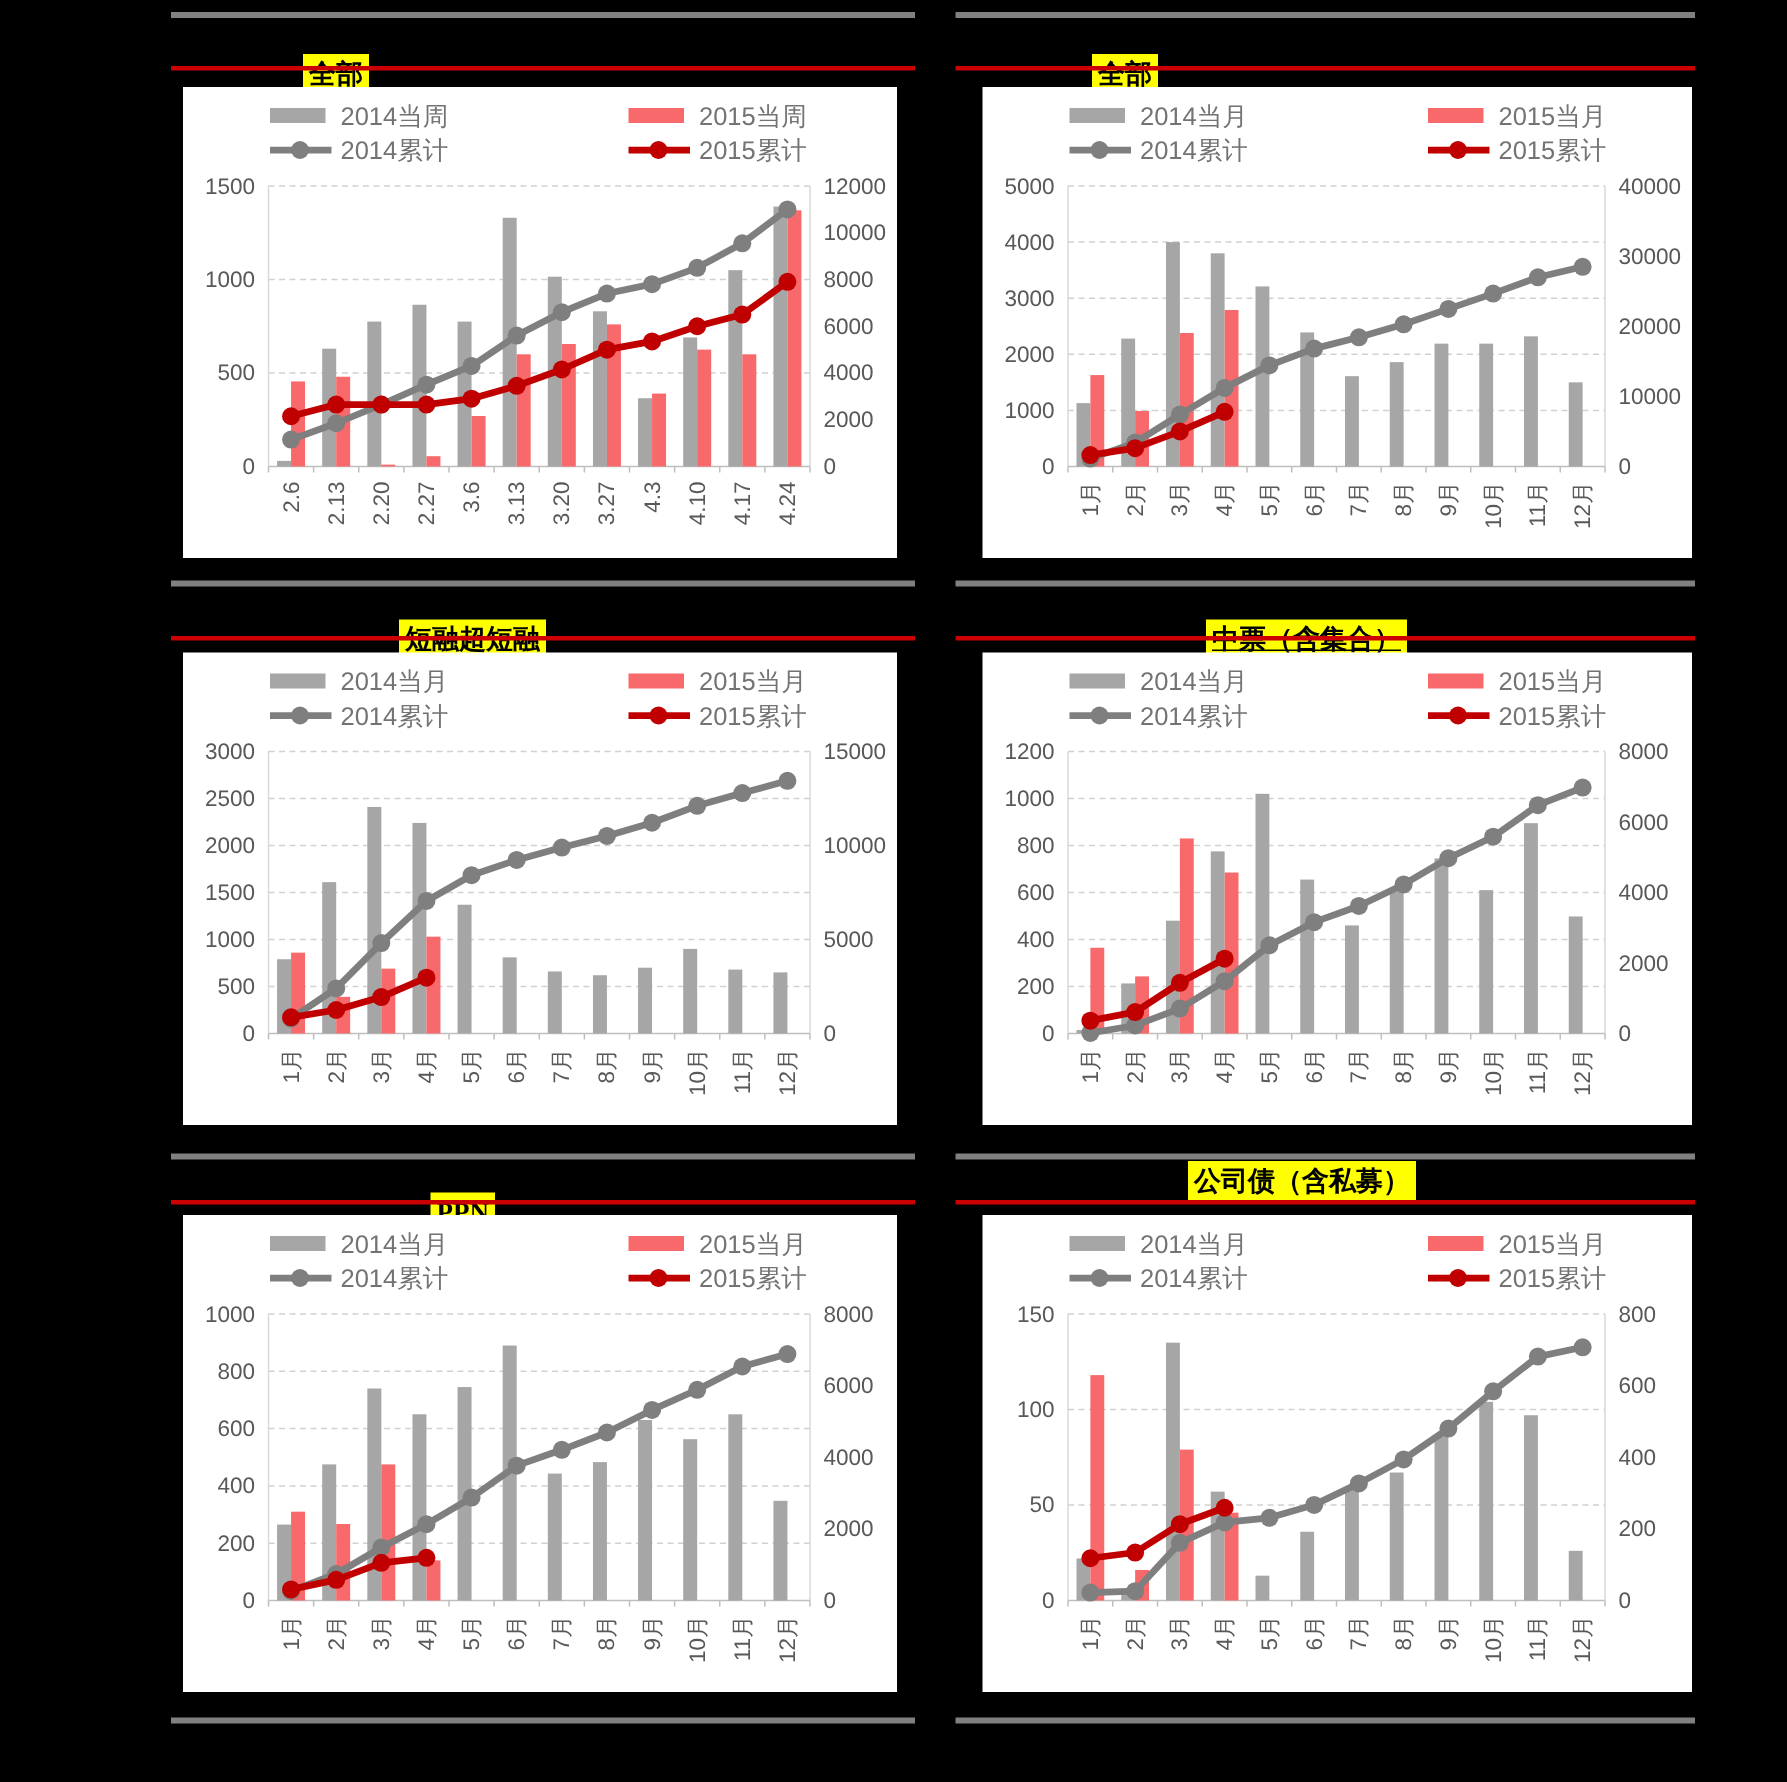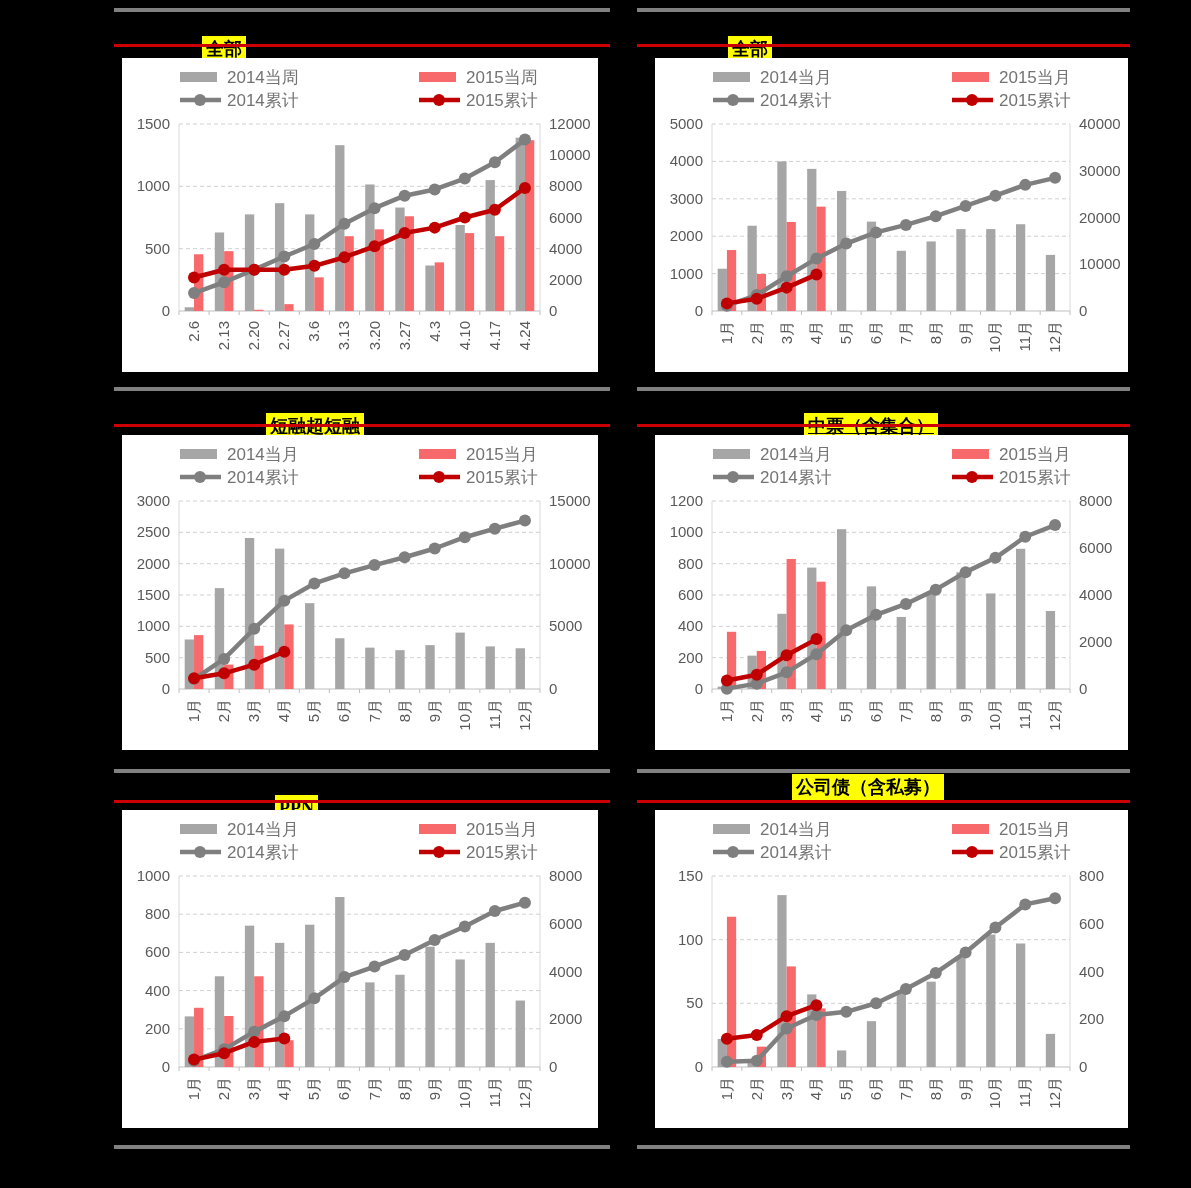--- a/index.html
+++ b/index.html
@@ -523,21 +523,21 @@
             <line x1="297" y1="42" x2="338" y2="42" stroke="#c00000" stroke-width="4.5"></line>
             <circle cx="317" cy="42" r="6" fill="#c00000"></circle>
             <text x="344" y="48" fill="#737373" font-size="17">2015累计</text>
           </g>
         </g>
       </svg>
   </div>
 
   <div class="hline gray" style="left:114px;top:769px;width:496px;"></div>
   <div class="hline gray" style="left:637px;top:769px;width:493px;"></div>
-  <div class="ctitle" style="left:275px;top:775px;"><span>PPN</span></div>
+  <div class="ctitle" style="left:287px;top:775px;"><span>PPN</span></div>
   <div class="ctitle" style="left:792px;top:754px;"><span>公司债（含私募）</span></div>
   <div class="hline red" style="left:114px;top:800px;width:496px;"></div>
   <div class="hline red" style="left:637px;top:800px;width:493px;"></div>
 
   <div class="panel" style="left:122px;top:810px;width:476px;height:318px;">
     <svg viewBox="0 0 476 318">
         <g>
           <line x1="57" y1="66" x2="57" y2="257" stroke="#d9d9d9" stroke-width="1"></line>
           <line x1="418" y1="66" x2="418" y2="257" stroke="#d9d9d9" stroke-width="1"></line>
           <line x1="57" y1="218.8" x2="418" y2="218.8" stroke="#d1d1d1" stroke-width="1" stroke-dasharray="4 3"></line>

